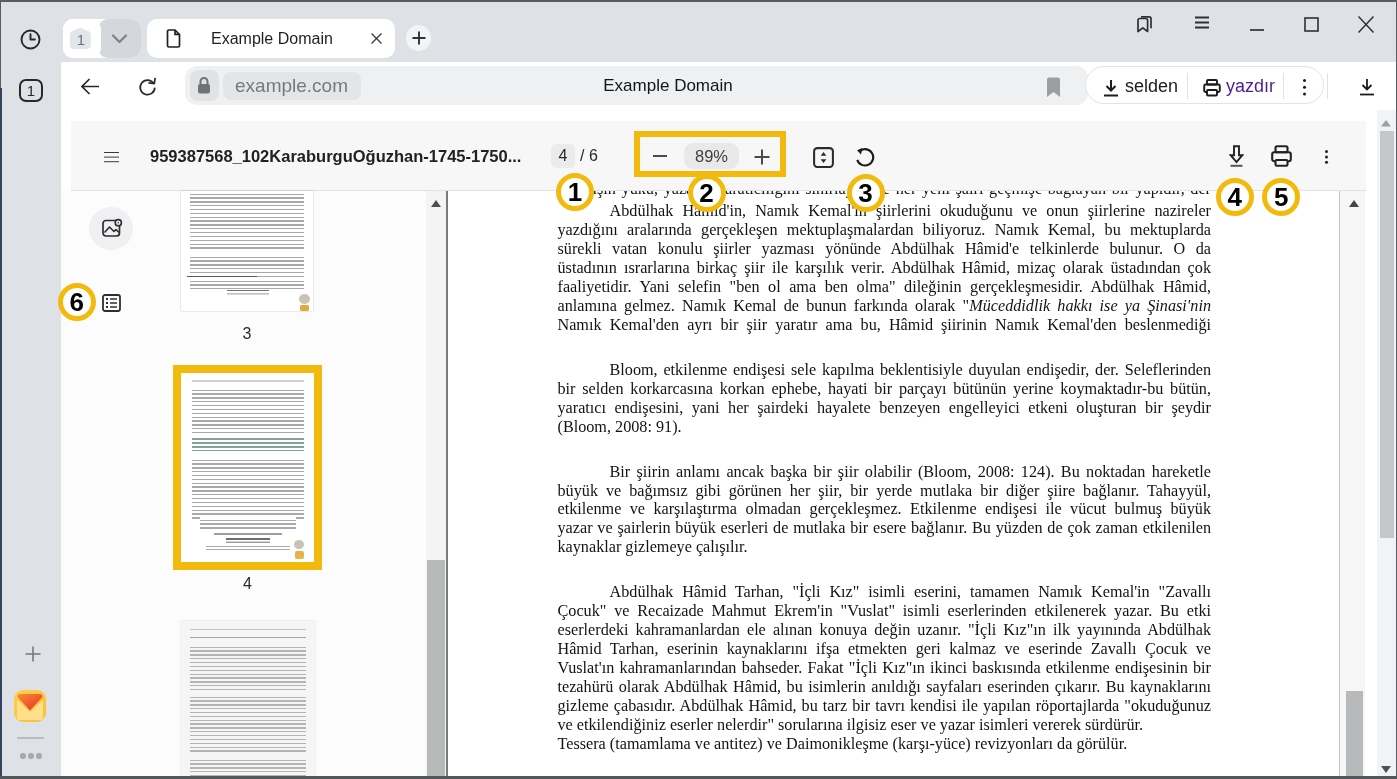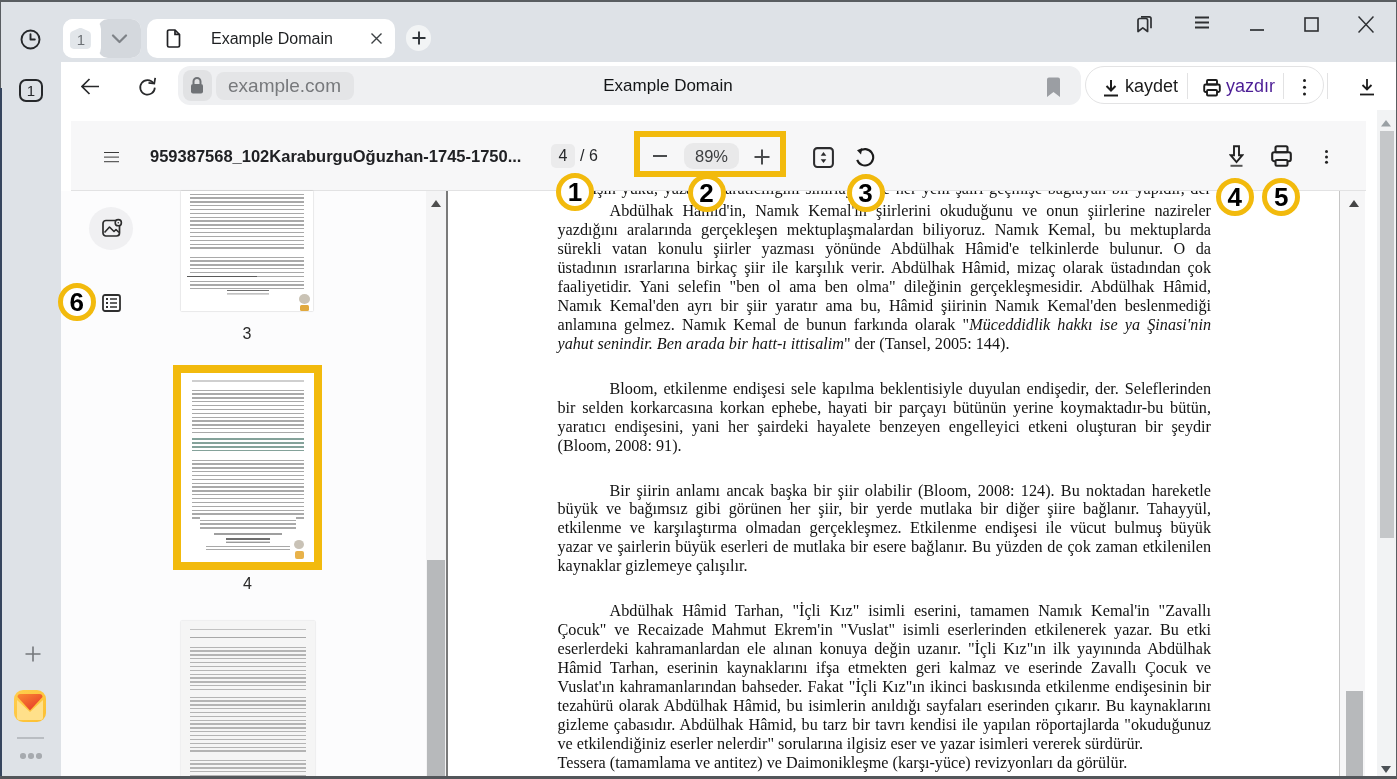--- a/index.html
+++ b/index.html
@@ -11,21 +11,21 @@
 #winborder{left:0;top:0;width:1394.5px;height:773.5px;border:1px solid #595d61;border-top:2px solid #595d61;border-bottom:3px solid #53565a;border-right:1.5px solid #595d61;pointer-events:none;z-index:99;}
 #sidebar{left:0;top:62px;width:61px;height:717px;background:#dee2e7;}
 #toolbar{left:61px;top:62px;width:1336px;height:59px;background:#fff;border-radius:8px 0 0 0;}
 
 #tabgroup{left:63px;top:19px;width:78px;height:39px;background:#fff;border-radius:10px;}
 
 #tab{left:147px;top:19px;width:248px;height:39px;background:#fff;border-radius:10px;}
 #tab .title{left:64px;top:0;width:130px;height:39px;line-height:39px;font-size:16px;color:#1d1f21;white-space:nowrap;}
 #newtab{left:405.5px;top:25px;width:25.5px;height:25.5px;border-radius:50%;background:#f2f4f5;}
 
-#urlpill{left:178px;top:66px;width:903px;height:39px;background:#eff0f2;border-radius:12px;}
+#urlpill{left:185px;top:66px;width:903px;height:39px;background:#eff0f2;border-radius:12px;}
 #lockbadge{left:4.5px;top:4px;width:29px;height:31px;background:#e1e2e4;border-radius:8px;}
 #dombadge{left:37.5px;top:5.5px;width:138px;height:28.5px;background:#e4e5e7;border-radius:8px;
   text-align:center;line-height:28.5px;font-size:19px;color:#77797c;}
 #pagetitle{left:548px;top:66px;width:240px;height:39px;line-height:40px;font-size:17px;color:#131517;text-align:center;}
 #actionpill{left:1085px;top:66px;width:239px;height:38px;background:#fff;border:1.5px solid #e3e3e4;border-radius:19px;box-sizing:border-box;}
 .vsep{width:1px;background:#e2e2e3;}
 #kaydet{left:1125px;top:66px;height:39px;line-height:40px;font-size:18px;color:#1b1b1b;}
 #yazdir{left:1226px;top:66px;height:39px;line-height:40px;font-size:18px;color:#4c1d95;}
 
 #pdfbar{left:71px;top:121px;width:1295px;height:70px;background:#f7f7f8;border-bottom:1px solid #e2e2e3;box-sizing:border-box;}
@@ -154,21 +154,21 @@
 </div>
 <div class="abs" id="pagetitle">Example Domain</div>
 <svg class="abs" style="left:1045px;top:77px" width="17" height="21" viewBox="0 0 17 21">
     <path d="M2 2.5 a2 2 0 0 1 2-2 h9 a2 2 0 0 1 2 2 v17.5 l-6.5-5 l-6.5 5 z" fill="#9b9ea3"></path>
   </svg>
 <div class="abs" id="actionpill"></div>
 <svg class="abs" style="left:1103px;top:79px" width="16" height="18" viewBox="0 0 16 18">
     <path d="M8 1 V11 M3.5 7 L8 11.5 L12.5 7" fill="none" stroke="#1c1c1c" stroke-width="2"></path>
     <path d="M1 16.5 H15" stroke="#1c1c1c" stroke-width="2"></path>
   </svg>
-<div class="abs" id="kaydet">kaydet</div>
+<div class="abs" id="kaydet">selden</div>
 <div class="abs vsep" style="left:1187px;top:73px;height:26px;"></div>
 <svg class="abs" style="left:1203px;top:79px" width="18" height="18" viewBox="0 0 18 18">
     <rect x="4" y="1" width="10" height="4.5" rx="1" fill="none" stroke="#1c1c1c" stroke-width="1.9"></rect>
     <rect x="1.2" y="5.5" width="15.6" height="7.5" rx="1.5" fill="none" stroke="#1c1c1c" stroke-width="1.9"></rect>
     <rect x="4" y="11" width="10" height="5.5" rx="1" fill="#fff" stroke="#1c1c1c" stroke-width="1.9"></rect>
   </svg>
 <div class="abs" id="yazdir">yazdır</div>
 <div class="abs vsep" style="left:1283px;top:73px;height:26px;"></div>
 <div class="abs" style="left:1303px;top:79px;width:3.4px;height:3.4px;border-radius:50%;background:#1c1c1c;box-shadow:0 6.8px 0 #1c1c1c,0 13.6px 0 #1c1c1c;"></div>
 <div class="abs vsep" style="left:1327px;top:73px;height:26px;"></div>
@@ -258,23 +258,22 @@
 <div class="abs" id="paneborder"></div>
 
 <div class="abs" id="mainview">
   <div class="abs serif" id="ptext">
     <p class="jl" style="position:absolute;top:-22.3px;left:0;width:653.5px;">geçmişin yükü, yazarın yaratıcılığını sınırlayan ve her yeni şairi geçmişe bağlayan bir yapıdır, der</p>
     <p class="ind jl">Abdülhak Hâmid'in, Namık Kemal'ın şiirlerini okuduğunu ve onun şiirlerine nazireler</p>
     <p class="jl">yazdığını aralarında gerçekleşen mektuplaşmalardan biliyoruz. Namık Kemal, bu mektuplarda</p>
     <p class="jl">sürekli vatan konulu şiirler yazması yönünde Abdülhak Hâmid'e telkinlerde bulunur. O da</p>
     <p class="jl">üstadının ısrarlarına birkaç şiir ile karşılık verir. Abdülhak Hâmid, mizaç olarak üstadından çok</p>
     <p class="jl">faaliyetidir. Yani selefin "ben ol ama ben olma" dileğinin gerçekleşmesidir. Abdülhak Hâmid,</p>
+    <p class="jl">anlamına gelmez. Namık Kemal de bunun farkında olarak "<i>Müceddidlik hakkı ise ya Şinasi'nin</i></p>
     <p class="jl">Namık Kemal'den ayrı bir şiir yaratır ama bu, Hâmid şiirinin Namık Kemal'den beslenmediği</p>
-    <p class="jl">anlamına gelmez. Namık Kemal de bunun farkında olarak "<i>Müceddidlik hakkı ise ya Şinasi'nin</i></p>
-    <p class="ll"><i>yahut senindir. Ben arada bir hatt-ı ittisalim</i>" der (Tansel, 2005: 144).</p>
     <p class="ind jl pg">Bloom, etkilenme endişesi sele kapılma beklentisiyle duyulan endişedir, der. Seleflerinden</p>
     <p class="jl">bir selden korkarcasına korkan ephebe, hayati bir parçayı bütünün yerine koymaktadır-bu bütün,</p>
     <p class="jl">yaratıcı endişesini, yani her şairdeki hayalete benzeyen engelleyici etkeni oluşturan bir şeydir</p>
     <p class="ll">(Bloom, 2008: 91).</p>
     <p class="ind jl pg">Bir şiirin anlamı ancak başka bir şiir olabilir (Bloom, 2008: 124). Bu noktadan hareketle</p>
     <p class="jl">büyük ve bağımsız gibi görünen her şiir, bir yerde mutlaka bir diğer şiire bağlanır. Tahayyül,</p>
     <p class="jl">etkilenme ve karşılaştırma olmadan gerçekleşmez. Etkilenme endişesi ile vücut bulmuş büyük</p>
     <p class="jl">yazar ve şairlerin büyük eserleri de mutlaka bir esere bağlanır. Bu yüzden de çok zaman etkilenilen</p>
     <p class="ll">kaynaklar gizlemeye çalışılır.</p>
     <p class="ind jl pg">Abdülhak Hâmid Tarhan, "İçli Kız" isimli eserini, tamamen Namık Kemal'in "Zavallı</p>

